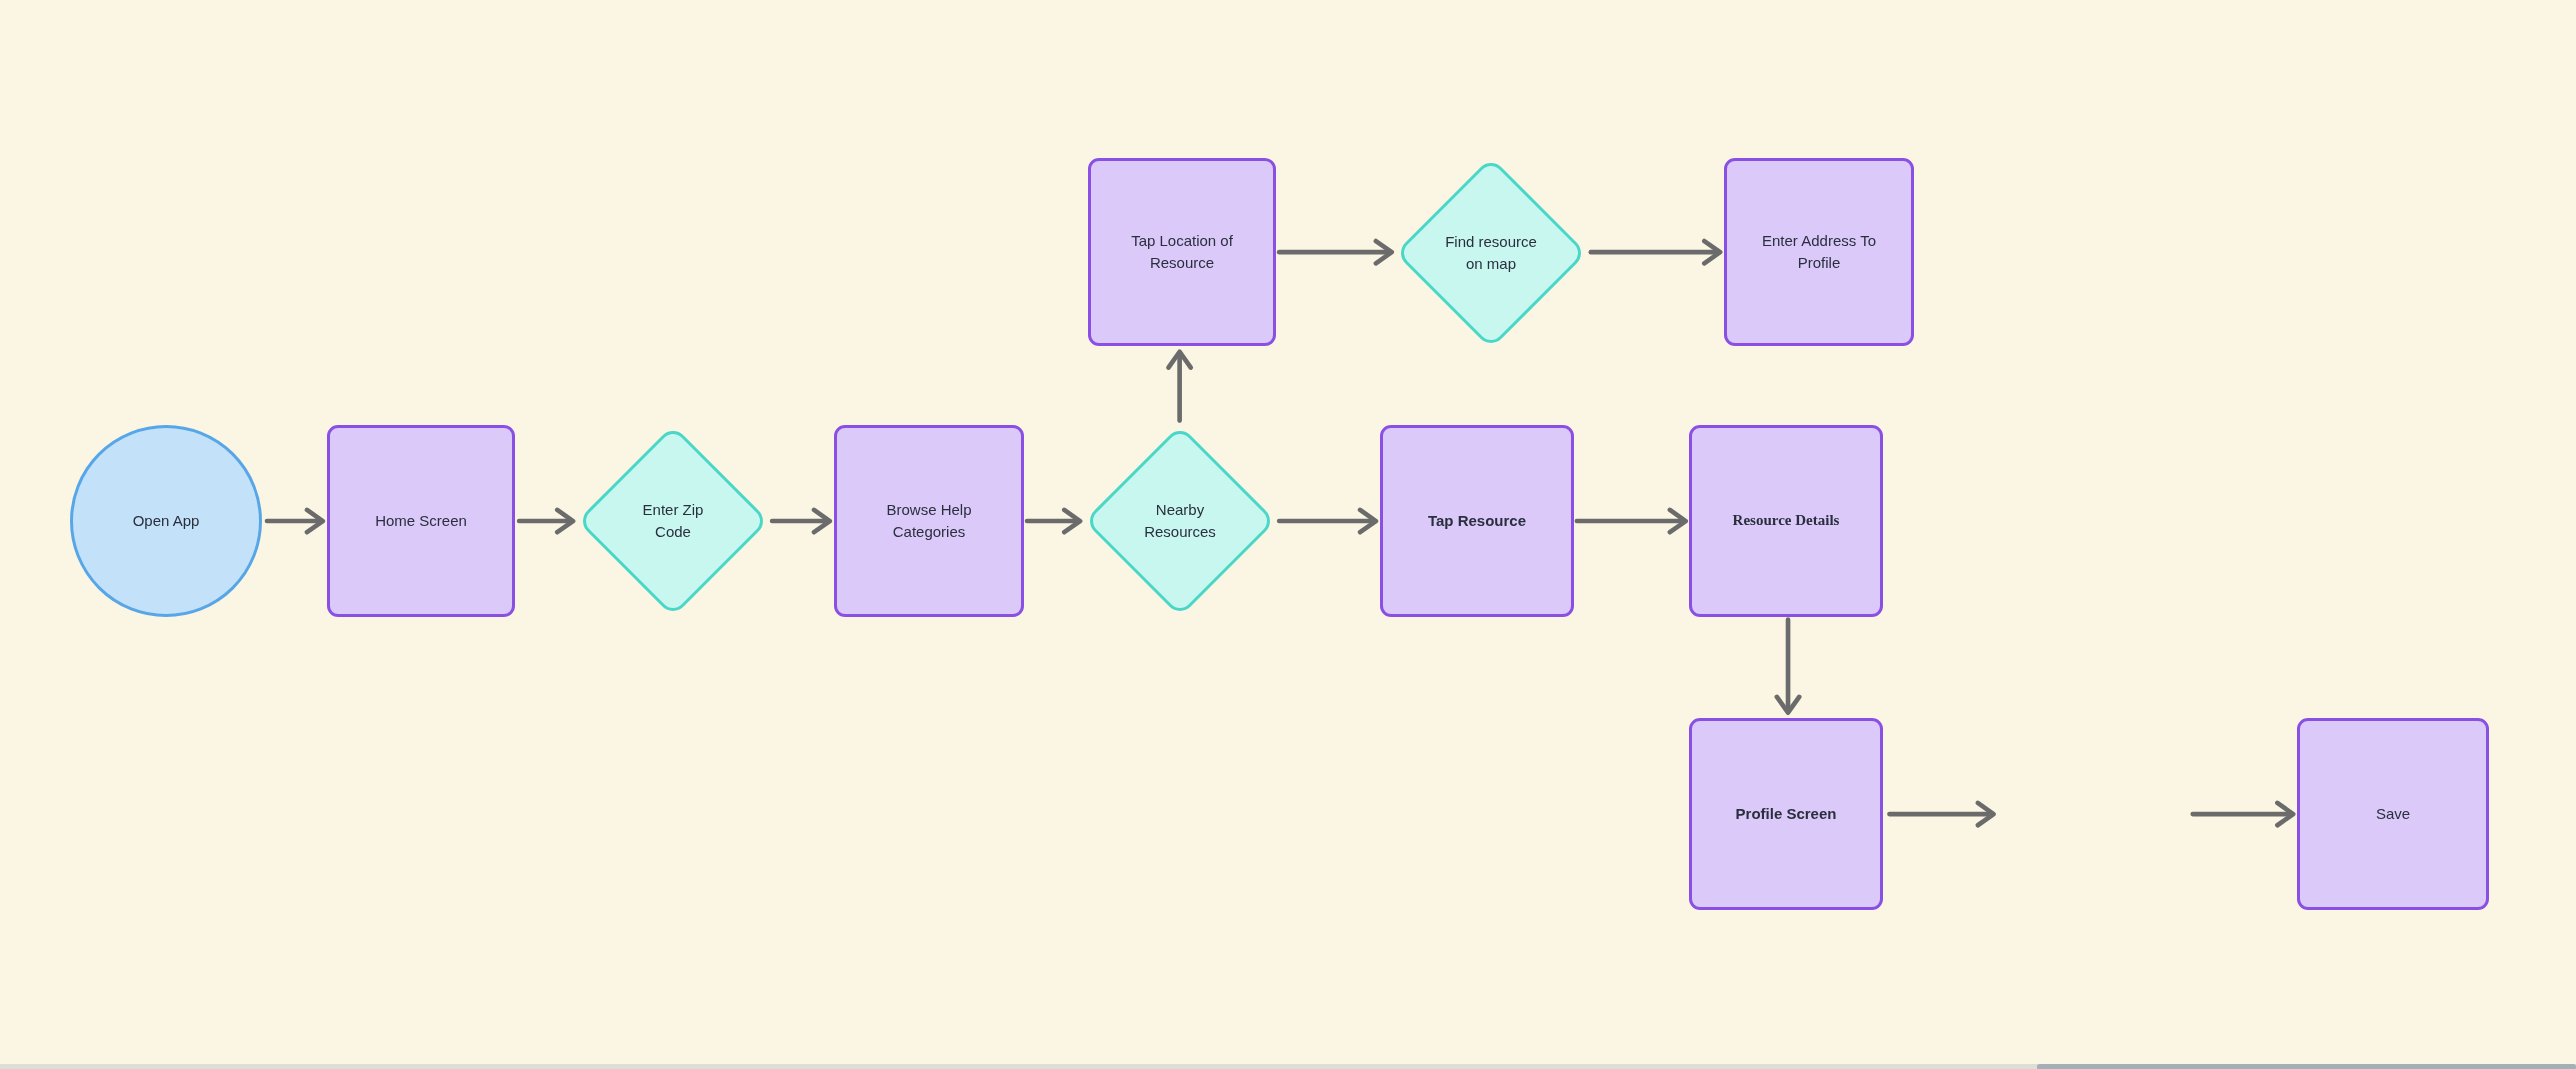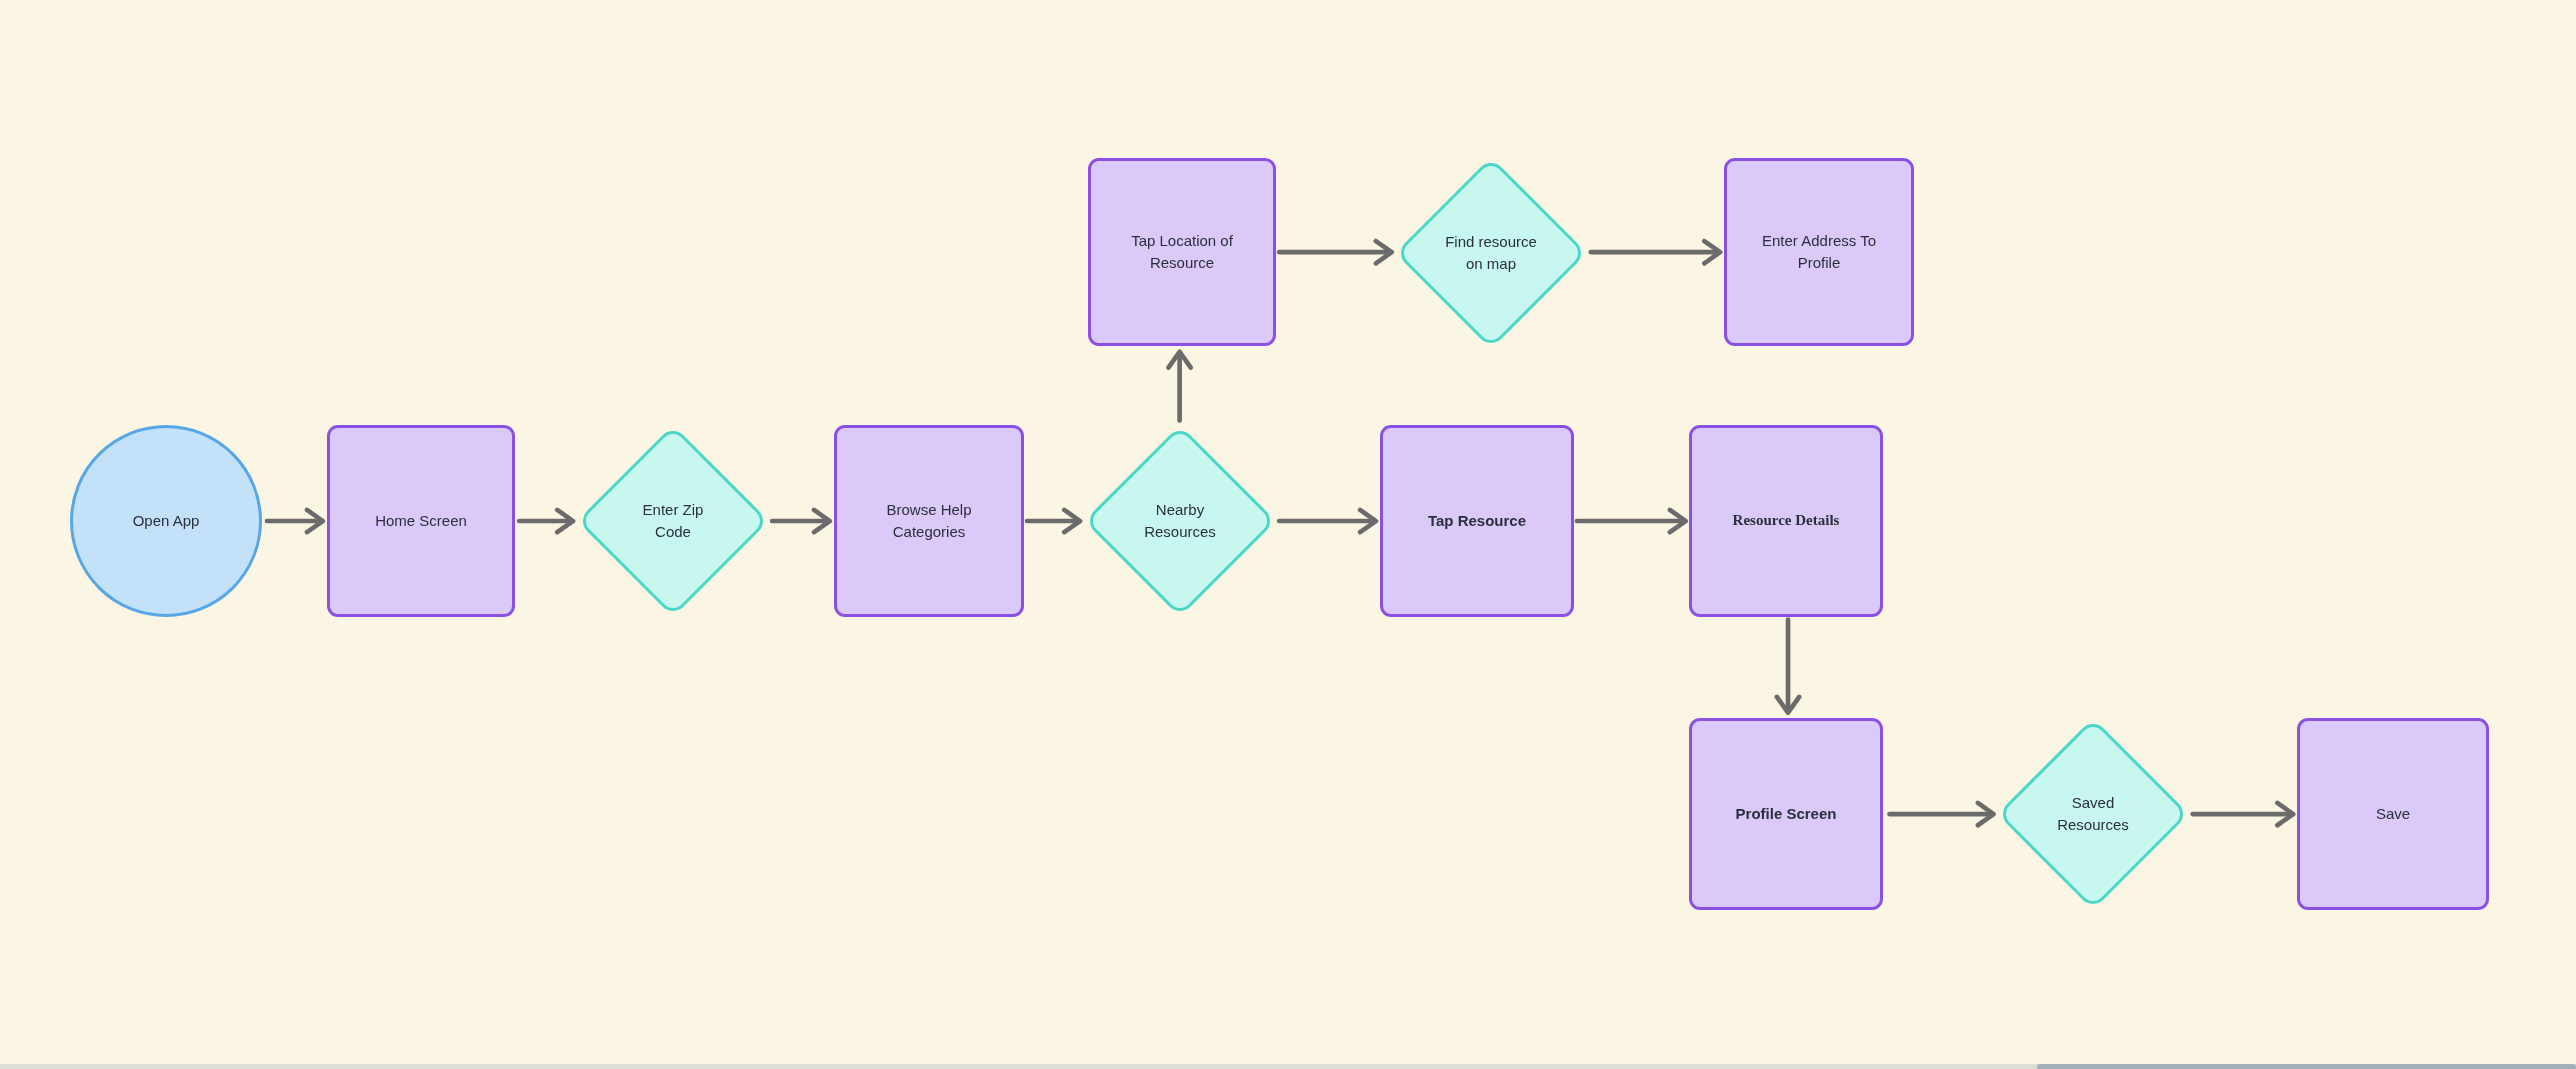--- a/index.html
+++ b/index.html
@@ -186,24 +186,20 @@
   </div>
 
   <div class="node node-rect" style="left:1689px; top:425px; width:194px; height:192px;font-family:Liberation Serif, serif;">
     <span class="node-label bold">Resource Details</span>
   </div>
 
   <div class="node node-rect" style="left:1689px; top:718px; width:194px; height:192px;">
     <span class="node-label bold">Profile Screen</span>
   </div>
 
-  <div class="node node-diamond" style="left:1997px; top:718px; width:192px; height:192px;">
-    <span class="diamond-shape"></span>
-    <span class="node-label w90">Saved Resources</span>
-  </div>
 
   <div class="node node-rect" style="left:2297px; top:718px; width:192px; height:192px;">
     <span class="node-label">Save</span>
   </div>
 
   <div class="h-scrollbar-track"></div>
   <div class="h-scrollbar-thumb"></div>
 
 </div>
 

